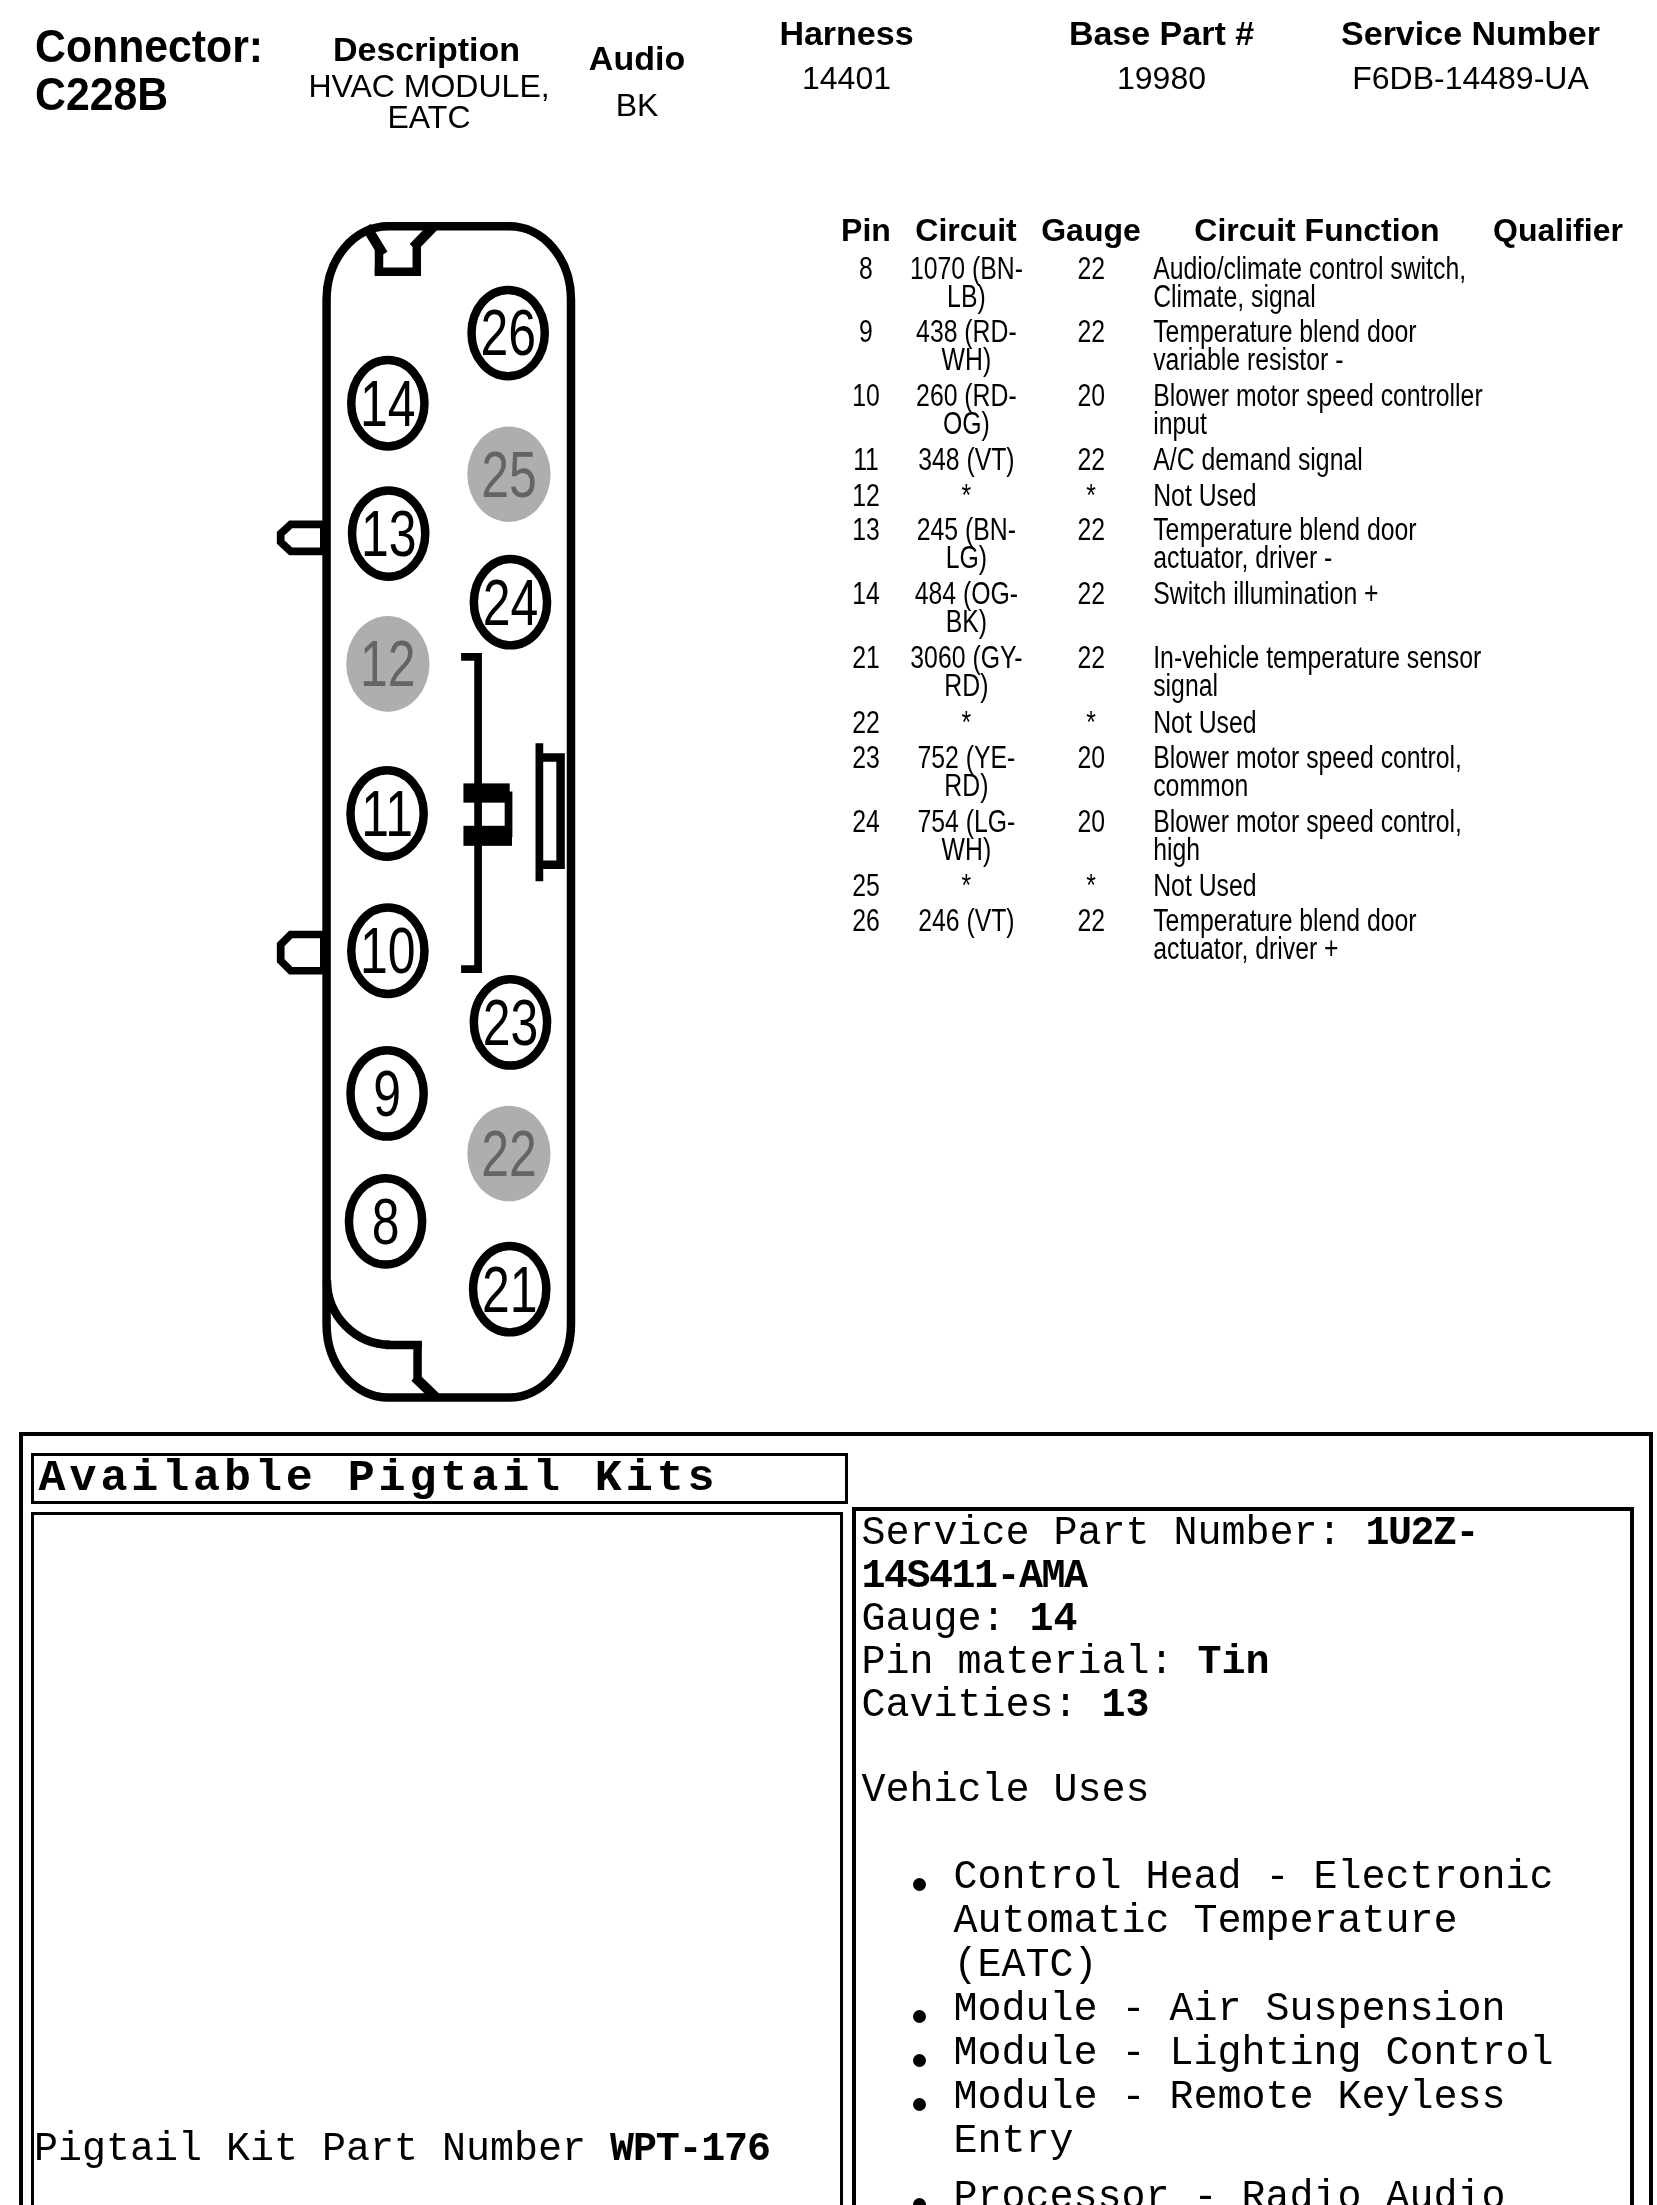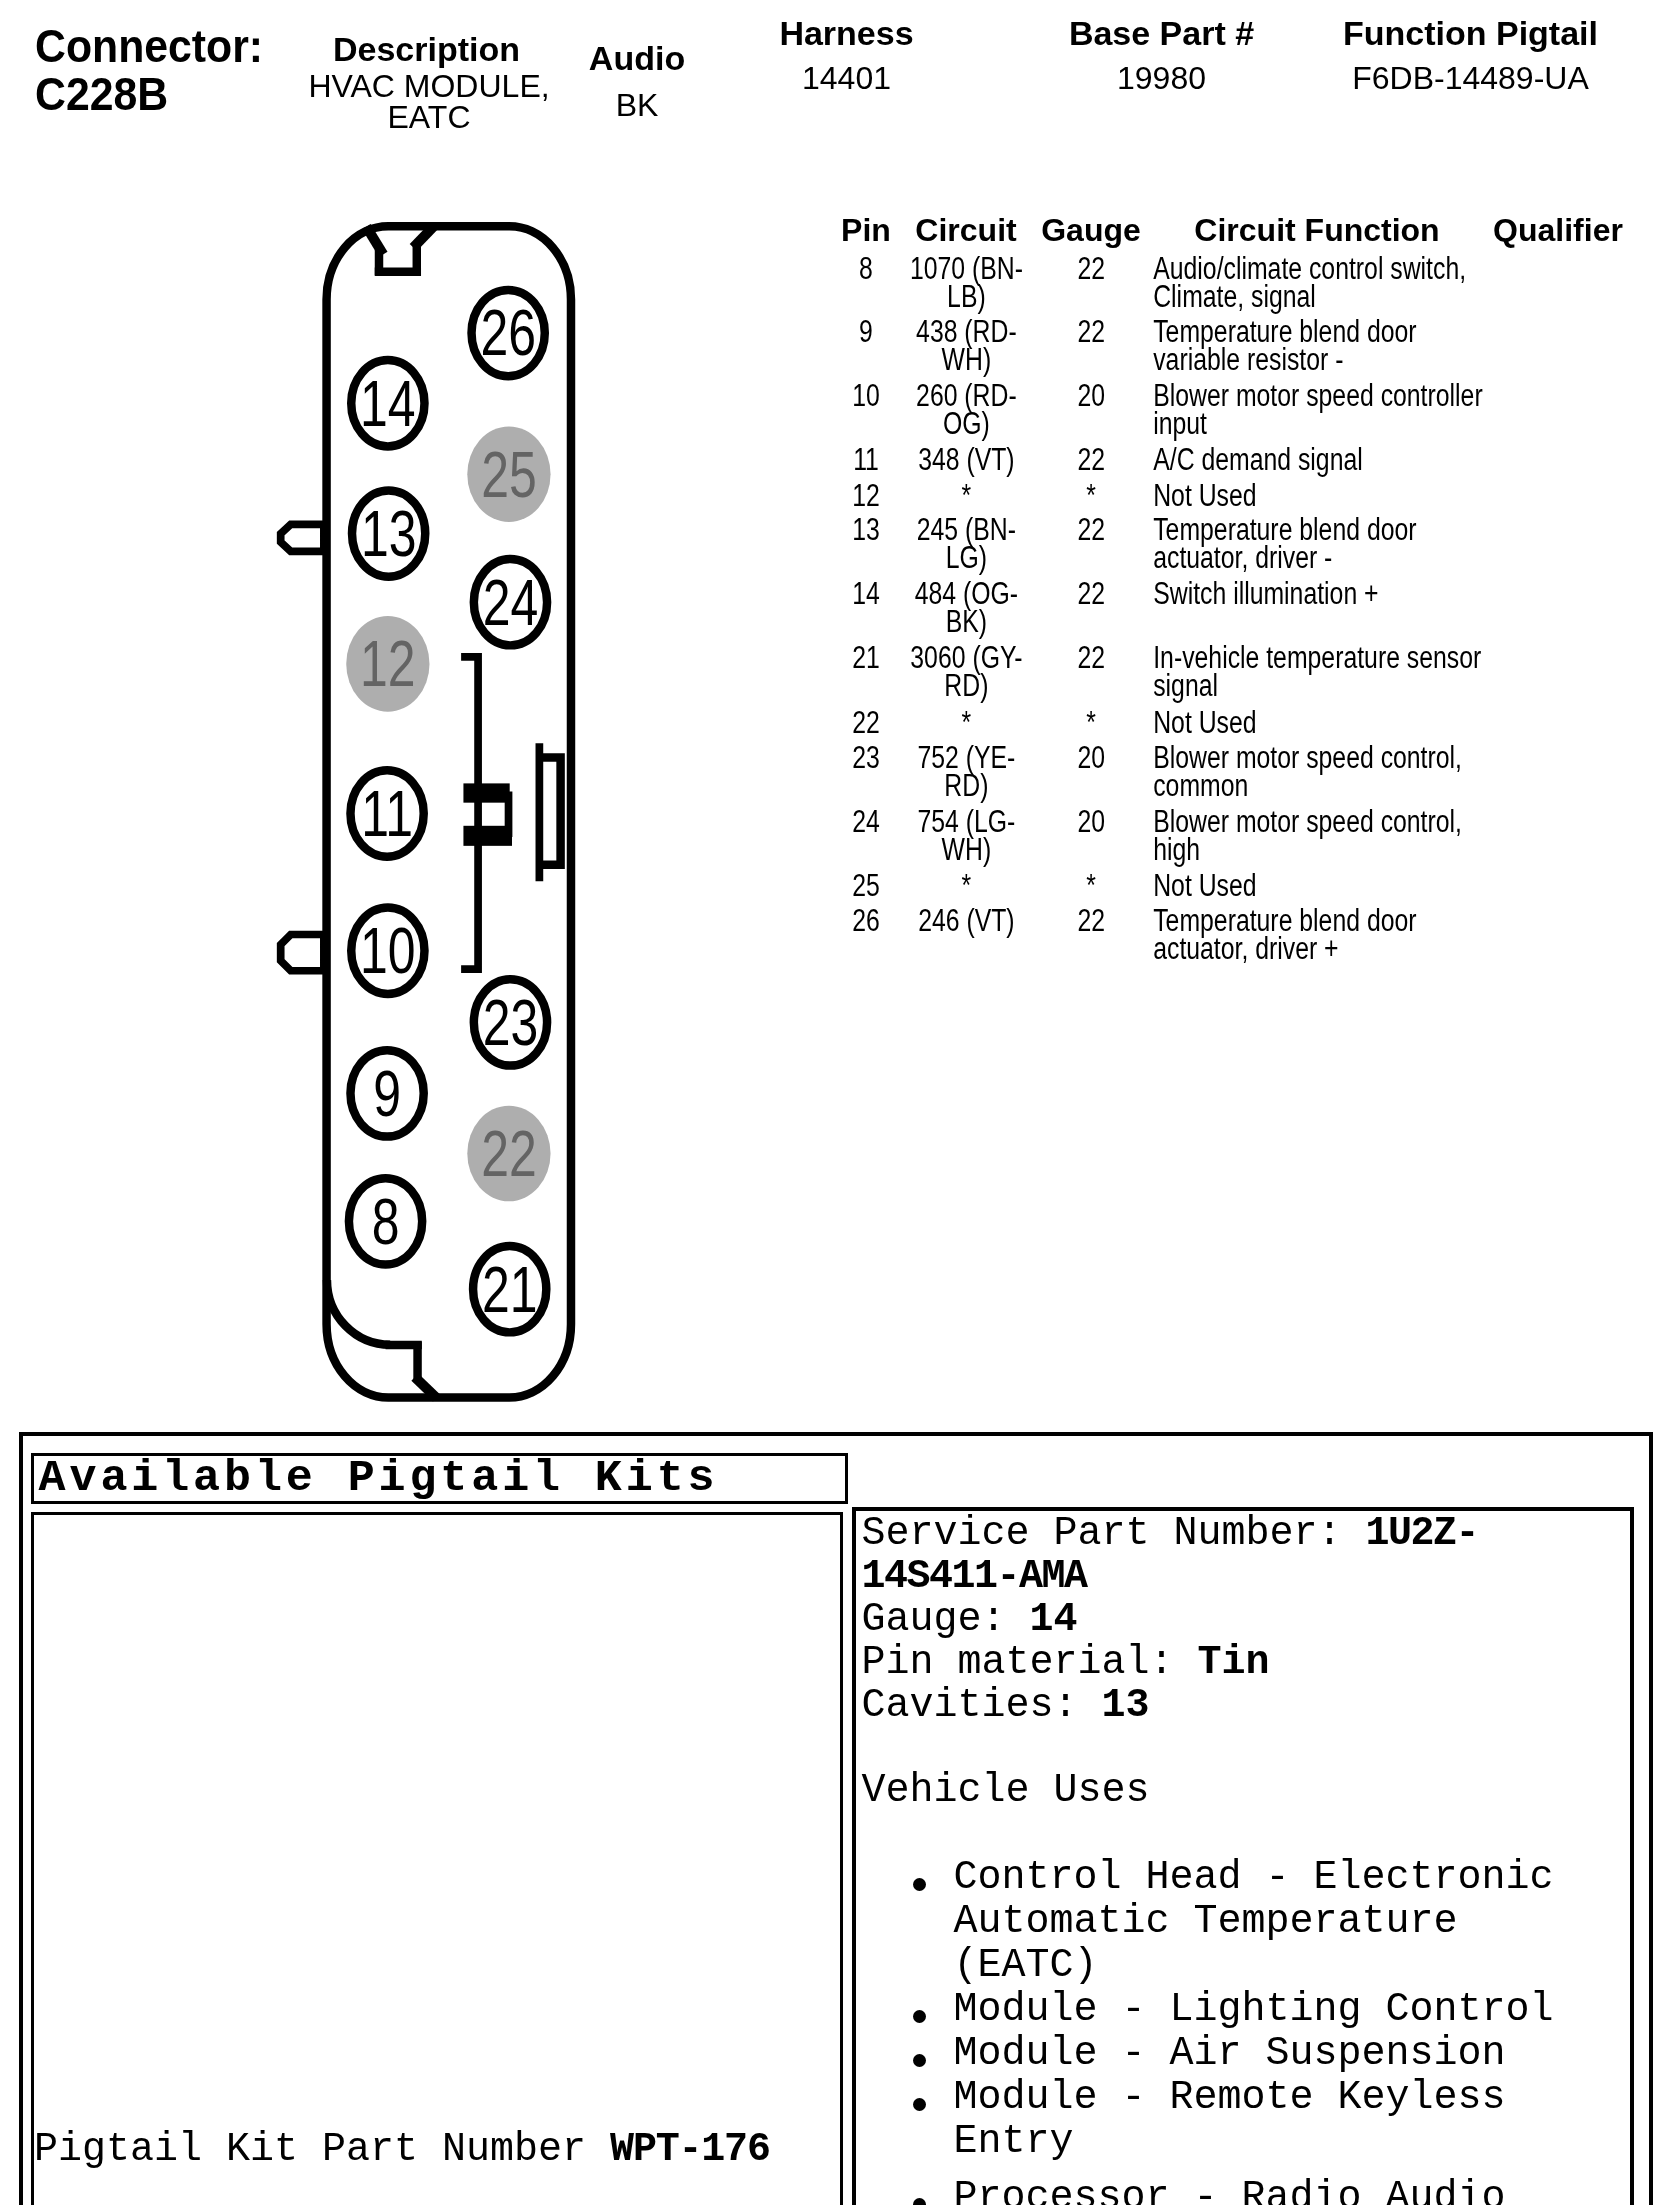--- a/index.html
+++ b/index.html
@@ -24,21 +24,21 @@
 <div class="abs ctr" style="left:560px;top:89px;width:154px;font-size:32px;line-height:32px;">BK</div>
 
 <div class="abs b ctr" style="left:731px;top:16px;width:231px;font-size:34px;line-height:34px;">Harness</div>
 
 <div class="abs ctr" style="left:731px;top:62px;width:231px;font-size:32px;line-height:32px;">14401</div>
 
 <div class="abs b ctr" style="left:1046px;top:16px;width:231px;font-size:34px;line-height:34px;">Base Part #</div>
 
 <div class="abs ctr" style="left:1046px;top:62px;width:231px;font-size:32px;line-height:32px;">19980</div>
 
-<div class="abs b ctr" style="left:1332px;top:16px;width:277px;font-size:34px;line-height:34px;">Function Pigtail</div>
+<div class="abs b ctr" style="left:1332px;top:16px;width:277px;font-size:34px;line-height:34px;">Service Number</div>
 
 <div class="abs ctr" style="left:1324px;top:62px;width:293px;font-size:32px;line-height:32px;">F6DB-14489-UA</div>
 
 <svg class="abs" style="left:0;top:0;" width="694" height="1465" viewBox="0 0 900 1900">
 
   <path d="M 503.5,293.5 H 660.5 A 80,95 0 0 1 740.5,388.5 V 1717.5 A 80,95 0 0 1 660.5,1812.5 H 503.5 A 80,95 0 0 1 423.5,1717.5 V 388.5 A 80,95 0 0 1 503.5,293.5 Z" fill="#fff" stroke="#000" stroke-width="11"></path>
 
   <g fill="none" stroke="#000">
     <path d="M 475,294 L 497,330" stroke-width="13"></path>
     <path d="M 491.5,324 V 357" stroke-width="11"></path>
@@ -260,21 +260,21 @@
     <div>Pin material: <span class="b">Tin</span></div>
 
     <div>Cavities: <span class="b">13</span></div>
     <div style="height:42px;"></div>
 
     <div>Vehicle Uses</div>
     <div style="height:44px;"></div>
 
     <div style="position:relative;margin-left:92px;width:644px;line-height:44px;">
       <div style="position:relative;"><span class="dot"></span>Control Head - Electronic Automatic Temperature (EATC)</div>
+      <div style="position:relative;"><span class="dot"></span>Module - Air Suspension</div>
       <div style="position:relative;"><span class="dot"></span>Module - Lighting Control</div>
-      <div style="position:relative;"><span class="dot"></span>Module - Air Suspension</div>
       <div style="position:relative;"><span class="dot"></span>Module - Remote Keyless Entry</div>
       <div style="position:relative;margin-top:12px;"><span class="dot"></span>Processor - Radio Audio Signal Control Unit</div>
     </div>
   </div>
 </div>
 
 </div>
 
 </body></html>

